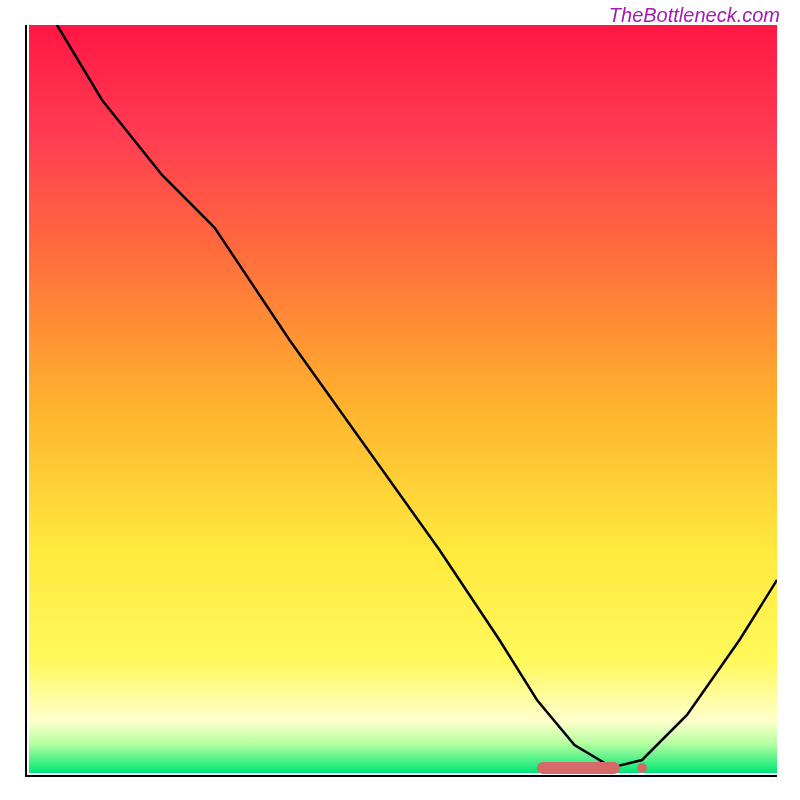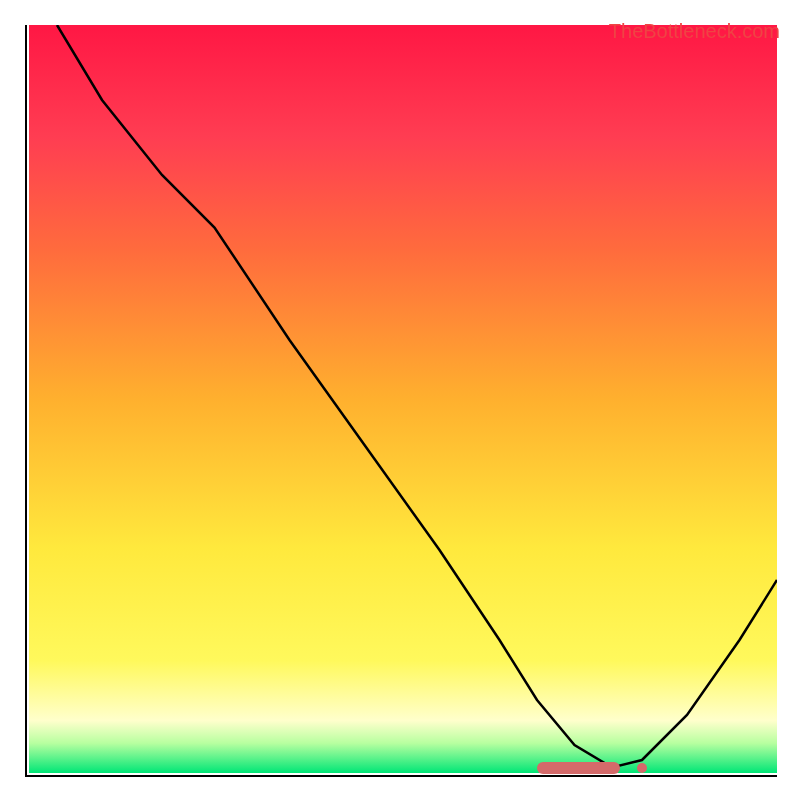--- a/index.html
+++ b/index.html
@@ -6,26 +6,27 @@
     margin: 0;
     padding: 0;
     width: 800px;
     height: 800px;
     background: #ffffff;
     font-family: Arial, sans-serif;
     position: relative;
   }
   .watermark {
     position: absolute;
-    top: 20px;
+    top: 4px;
     right: 20px;
     font-size: 20px;
-    color: #ef4444;
+    color: #a21caf;
     font-weight: 500;
     z-index: 10;
+    font-style: italic;
   }
   .chart-container {
     position: absolute;
     left: 25px;
     top: 25px;
     width: 750px;
     height: 750px;
     border-left: 2px solid #000;
     border-bottom: 2px solid #000;
   }

